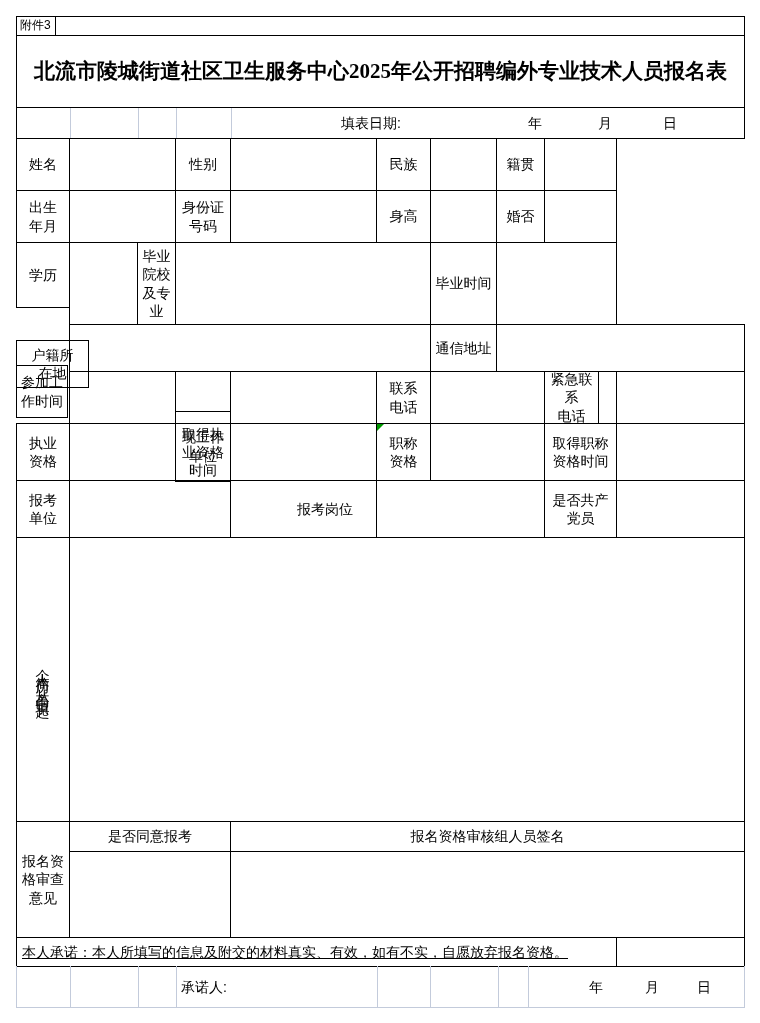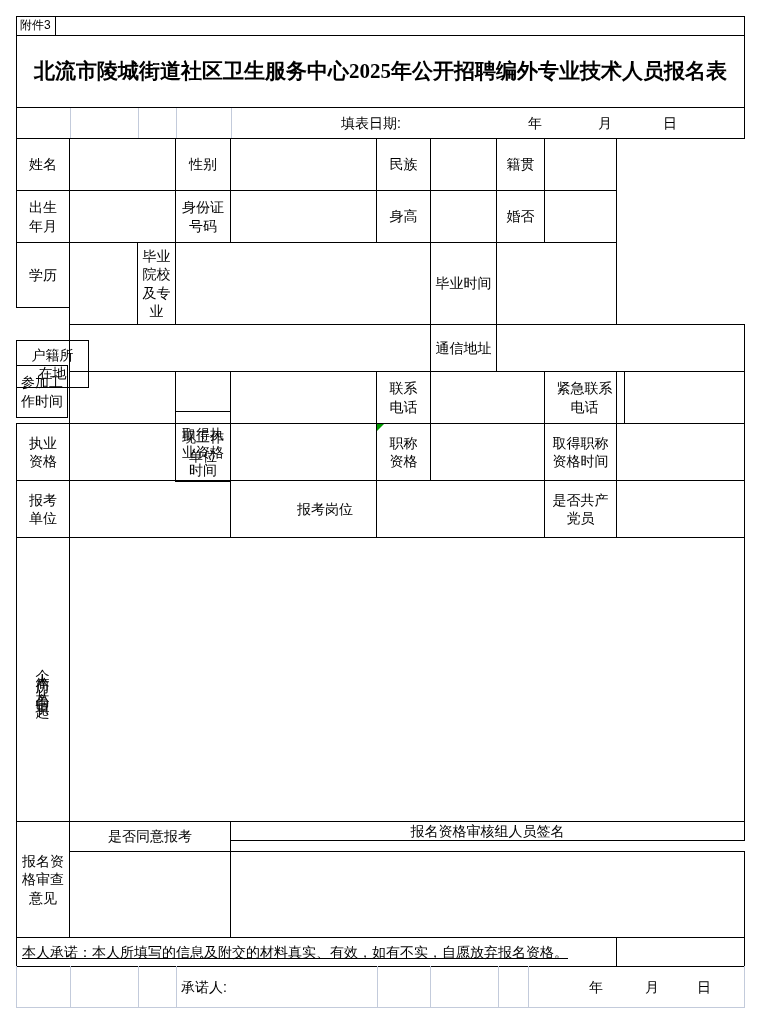--- a/index.html
+++ b/index.html
@@ -92,21 +92,21 @@
 
   <div class="c" style="left:16px;top:365px;width:52px;height:53px;">参加工
 作时间</div>
   <div class="c" style="left:69px;top:371px;width:107px;height:53px;"></div>
   <div class="c" style="left:175px;top:371px;width:56px;height:71px;margin-top:40px;">现工作
 单位</div>
   <div class="c" style="left:230px;top:371px;width:147px;height:53px;"></div>
   <div class="c" style="left:376px;top:371px;width:55px;height:53px;">联系
 电话</div>
   <div class="c" style="left:430px;top:371px;width:115px;height:53px;"></div>
-  <div class="c" style="left:544px;top:371px;width:81px;height:53px;">紧急联系
+  <div class="c" style="left:544px;top:371px;width:55px;height:53px;">紧急联系
 电话</div>
   <div class="c" style="left:616px;top:371px;width:129px;height:53px;"></div>
 
   <div class="c" style="left:16px;top:423px;width:54px;height:58px;">执业
 资格</div>
   <div class="c" style="left:69px;top:423px;width:107px;height:58px;"></div>
   <div class="c" style="left:175px;top:423px;width:56px;height:58px;">取得执
 业资格
 时间</div>
   <div class="c" style="left:230px;top:423px;width:147px;height:58px;"></div>
@@ -129,21 +129,21 @@
 
   <div class="c" style="left:16px;top:537px;width:54px;height:285px;">
     <span class="vert">个人简历（从高中填起）</span>
   </div>
   <div class="c" style="left:69px;top:537px;width:676px;height:285px;"></div>
 
   <div class="c" style="left:16px;top:821px;width:54px;height:117px;">报名资
 格审查
 意见</div>
   <div class="c" style="left:69px;top:821px;width:162px;height:31px;">是否同意报考</div>
-  <div class="c" style="left:230px;top:821px;width:515px;height:20px;">报名资格审核组人员签名</div>
+  <div class="c" style="left:230px;top:821px;width:515px;height:31px;">报名资格审核组人员签名</div>
   <div class="c" style="left:69px;top:851px;width:162px;height:87px;"></div>
   <div class="c" style="left:230px;top:851px;width:515px;height:87px;"></div>
 
   <div class="c leftalign" style="left:16px;top:937px;width:601px;height:30px;padding-left:5px;text-decoration:underline;">本人承诺：本人所填写的信息及附交的材料真实、有效，如有不实，自愿放弃报名资格。</div>
   <div class="c" style="left:616px;top:937px;width:129px;height:30px;"></div>
 
   <div class="c lt" style="left:16px;top:966px;width:729px;height:42px;border-top:none;">
     <div class="vline" style="left:53px;"></div>
     <div class="vline" style="left:121px;"></div>
     <div class="vline" style="left:159px;"></div>

